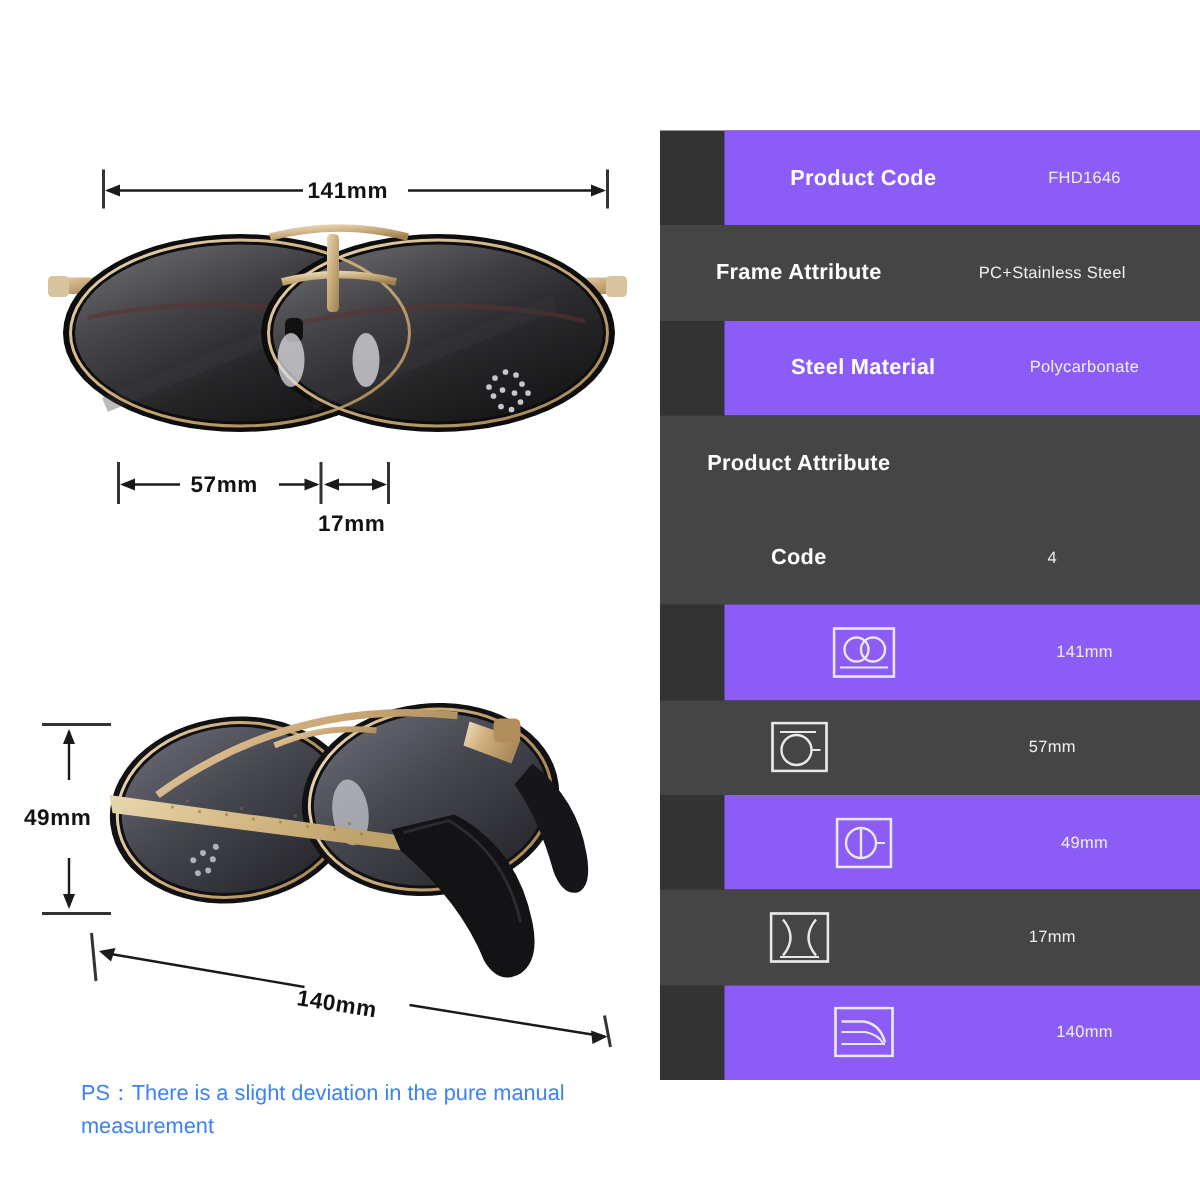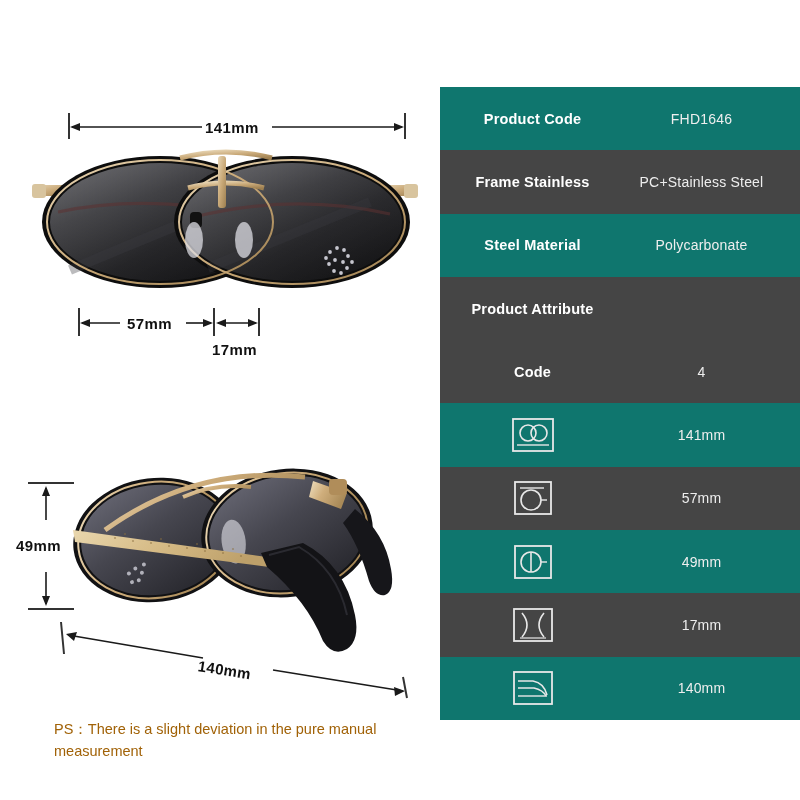--- a/index.html
+++ b/index.html
@@ -66,21 +66,21 @@
   .arrow-svg { position: absolute; overflow: visible; }
 
   
   #footnote {
     position: absolute;
     left: 54px;
     top: 718px;
     width: 350px;
     font-size: 14.5px;
     line-height: 1.55;
-    color: #a16207;
+    color: #3b82f6;
     font-family: "Liberation Sans", sans-serif;
   }
 
   
   #spec-table {
     position: absolute;
     left: 440px;
     top: 87px;
     width: 360px;
     height: 633px;
@@ -88,36 +88,36 @@
     display: flex;
     flex-direction: column;
   }
   .spec-row {
     display: flex;
     align-items: center;
     flex: 1 1 0;
     min-height: 0;
     position: relative;
   }
-  .spec-row.odd  { background: #0f766e; }
+  .spec-row.odd  { background: #8b5cf6; margin-left: 43px; }
   .spec-row.even { background: #454545; }
 
   .spec-label {
     flex: 0 0 185px;
     text-align: center;
     font-size: 14.5px;
     font-weight: bold;
     color: #ffffff;
     font-family: "Liberation Sans", sans-serif;
     letter-spacing: .2px;
   }
   .spec-value {
     flex: 1 1 auto;
     text-align: center;
-    font-size: 14px;
+    font-size: 11px;
     font-weight: normal;
     color: #eeeeee;
     font-family: "Liberation Sans", sans-serif;
     letter-spacing: .2px;
     padding-right: 22px;
   }
   .spec-icon-cell {
     flex: 0 0 185px;
     display: flex;
     align-items: center;
@@ -324,21 +324,21 @@
   </div>
 
   <div id="spec-table">
 
     <div class="spec-row odd">
       <div class="spec-label">Product Code</div>
       <div class="spec-value">FHD1646</div>
     </div>
 
     <div class="spec-row even">
-      <div class="spec-label">Frame Stainless</div>
+      <div class="spec-label">Frame Attribute</div>
       <div class="spec-value">PC+Stainless Steel</div>
     </div>
 
     <div class="spec-row odd">
       <div class="spec-label">Steel Material</div>
       <div class="spec-value">Polycarbonate</div>
     </div>
 
     <div class="spec-row even">
       <div class="spec-label">Product Attribute</div>

